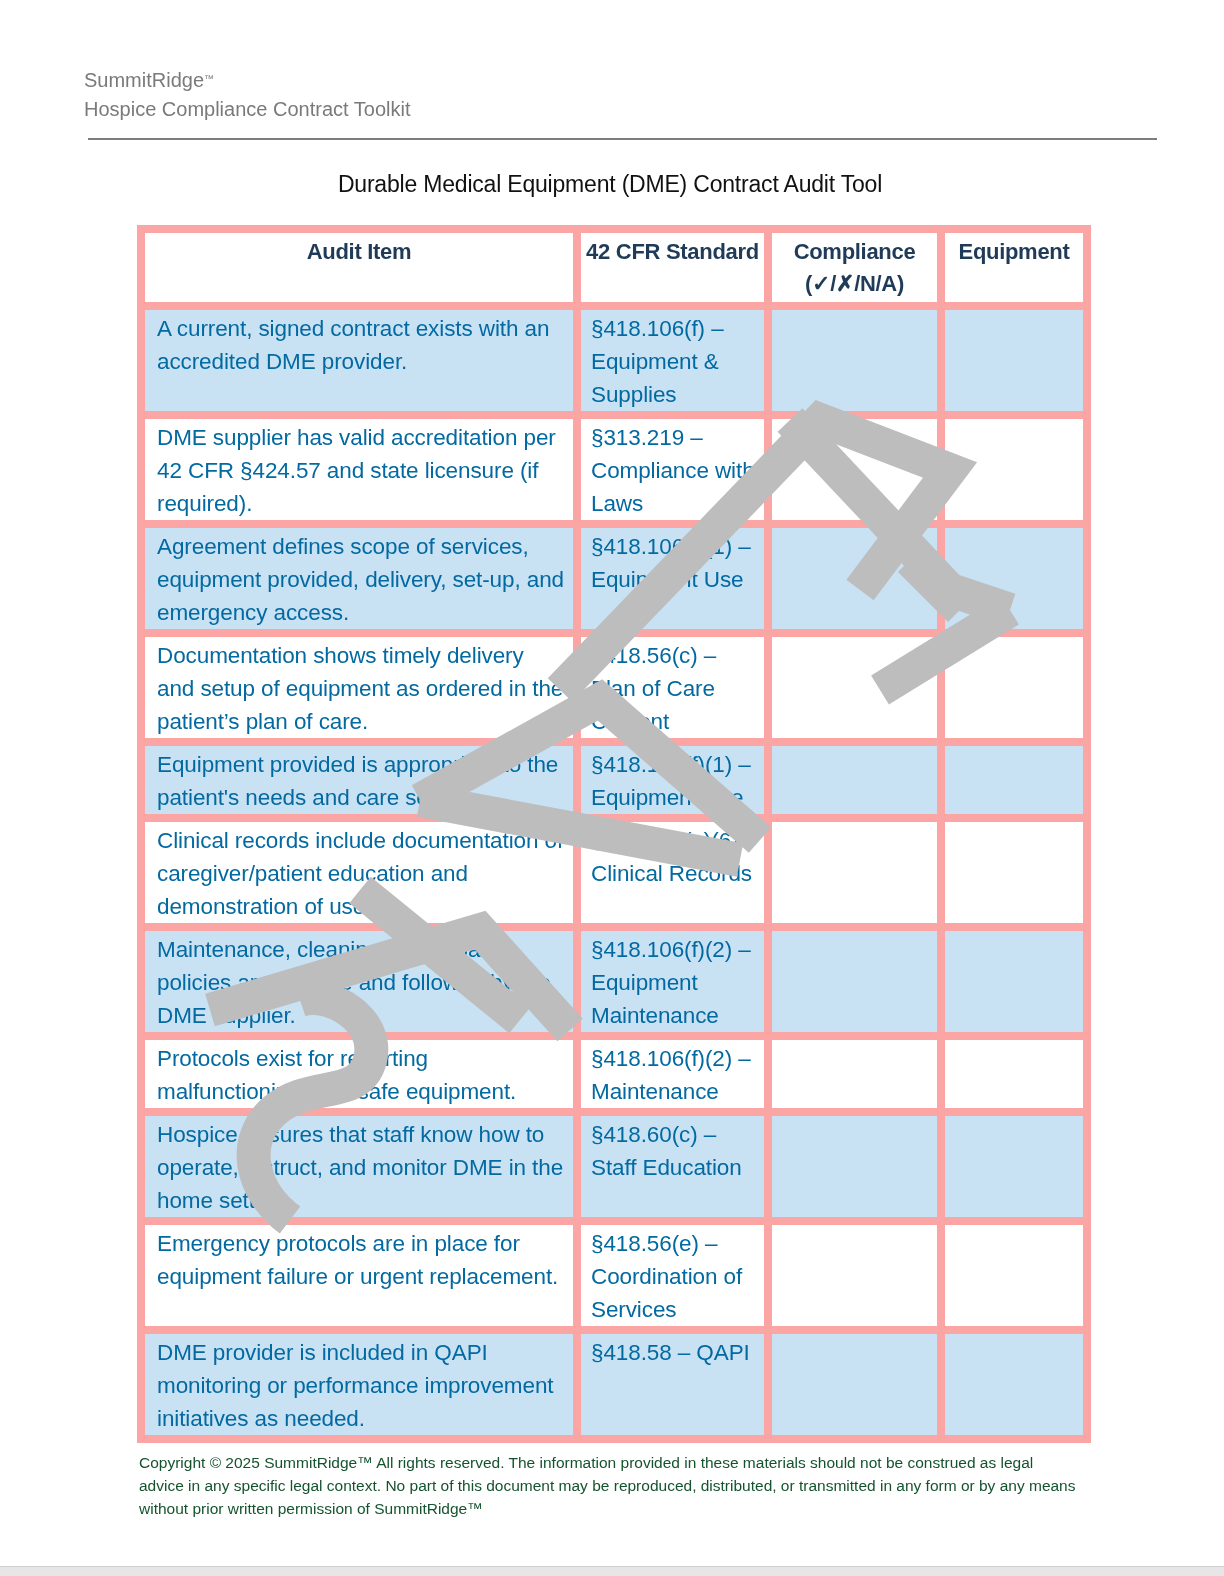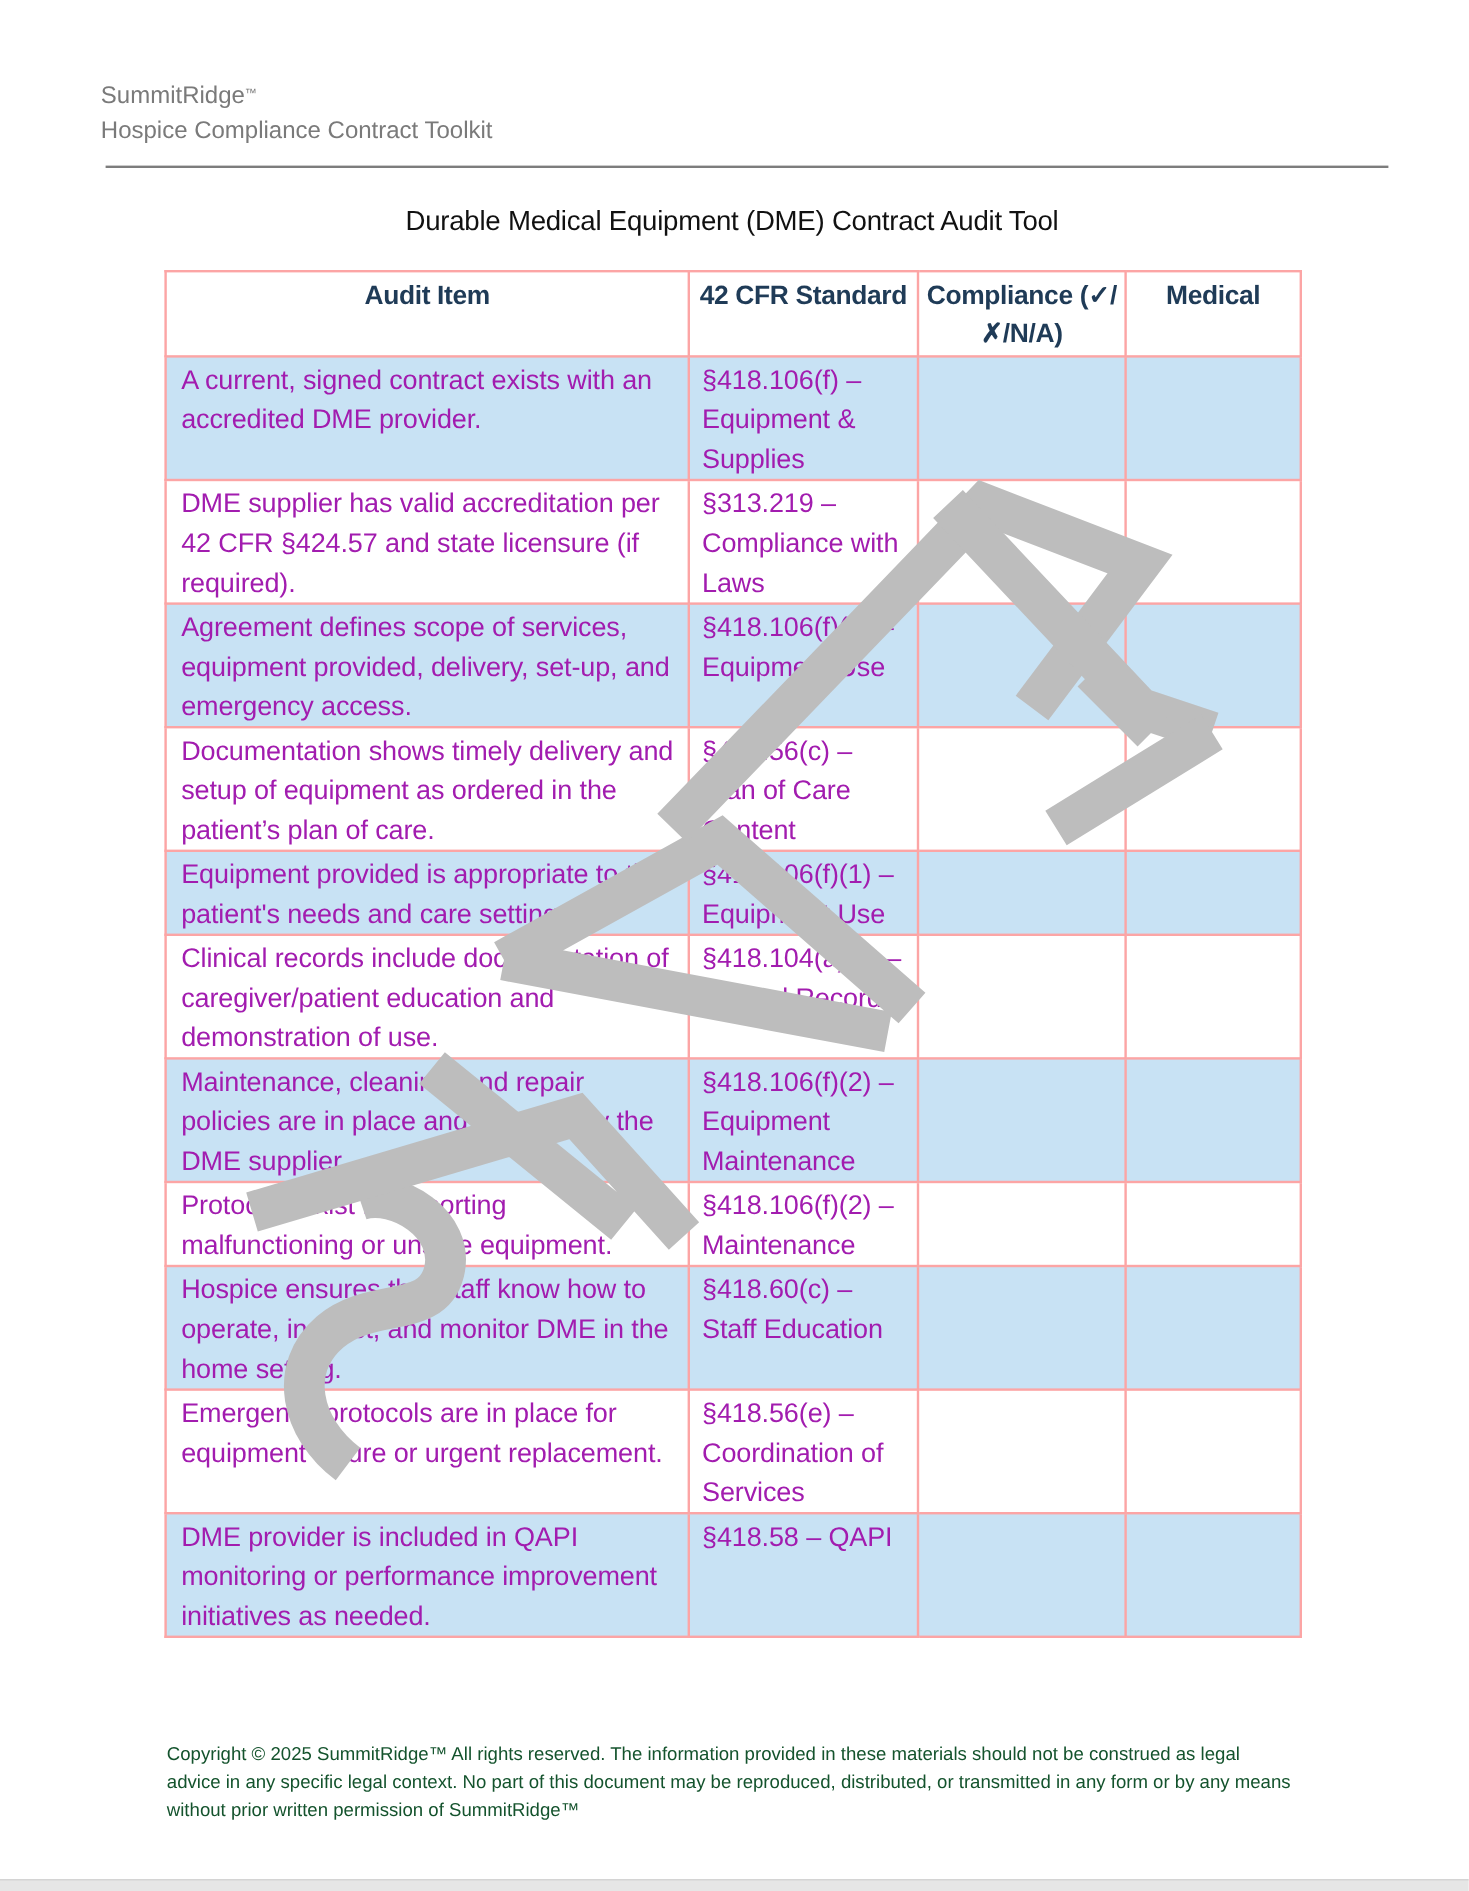--- a/index.html
+++ b/index.html
@@ -9,23 +9,23 @@
 
   .header { position: absolute; left: 84px; top: 66px; color: #7a7a7a; font-size: 20px; line-height: 29px; }
   .header .tm { font-size: 10px; vertical-align: top; position: relative; top: -2px; }
   .header-rule { position: absolute; left: 88px; top: 138px; width: 1069px; height: 2px; background: #7d7d7d; }
 
   .doc-title { position: absolute; left: 0; top: 171px; width: 1220px; text-align: center; font-size: 23px; font-weight: normal; color: #111111; letter-spacing: -0.2px; }
 
   .table-wrap { position: absolute; left: 137px; top: 225px; width: 946px; }
   table { border-collapse: collapse; width: 946px; table-layout: fixed; position: relative; z-index: 1; }
   col.c1 { width: 436px; } col.c2 { width: 191px; } col.c3 { width: 173px; } col.c4 { width: 146px; }
-  th, td { border: 2px solid #fca5a5; vertical-align: top; }
+  th, td { border: 8px solid #fca5a5; vertical-align: top; }
   th { color: #1f3b57; font-size: 22px; font-weight: bold; line-height: 32px; text-align: center; padding: 3px 4px 2px 4px; height: 63px; box-sizing: border-box; letter-spacing: -0.3px; }
-  td { color: #a21caf; font-size: 22.5px; line-height: 33px; padding: 2px 6px 0 12px; letter-spacing: -0.1px; }
+  td { color: #0369a1; font-size: 22.5px; line-height: 33px; padding: 2px 6px 0 12px; letter-spacing: -0.1px; }
   td.std { padding-left: 10px; padding-right: 4px; }
   tr.shaded td { background: #c8e2f4; }
   tr.plain td { background: rgba(255,255,255,0); }
 
   .watermark { position: absolute; left: 0; top: 0; width: 1224px; height: 1576px; z-index: 2; pointer-events: none; }
 
   .footer { position: absolute; left: 139px; top: 1451px; width: 940px; font-size: 15.5px; line-height: 23px; color: #14532d; }
 </style>
 </head>
 <body>
@@ -48,21 +48,21 @@
           <col class="c1">
           <col class="c2">
           <col class="c3">
           <col class="c4">
         </colgroup>
       <thead>
         <tr>
           <th>Audit Item</th>
           <th><span>42 CFR Standard</span></th>
           <th>Compliance (✓/✗/N/A)</th>
-          <th>Medical</th>
+          <th>Equipment</th>
         </tr>
       </thead>
       <tbody id="audit-body">
           <tr class="shaded" style="height: 101px;">
             <td>A current, signed contract exists with an accredited DME provider.</td>
             <td class="std">§418.106(f) – Equipment &amp; Supplies</td>
             <td></td>
             <td></td>
           </tr>
           <tr class="plain" style="height: 100px;">

